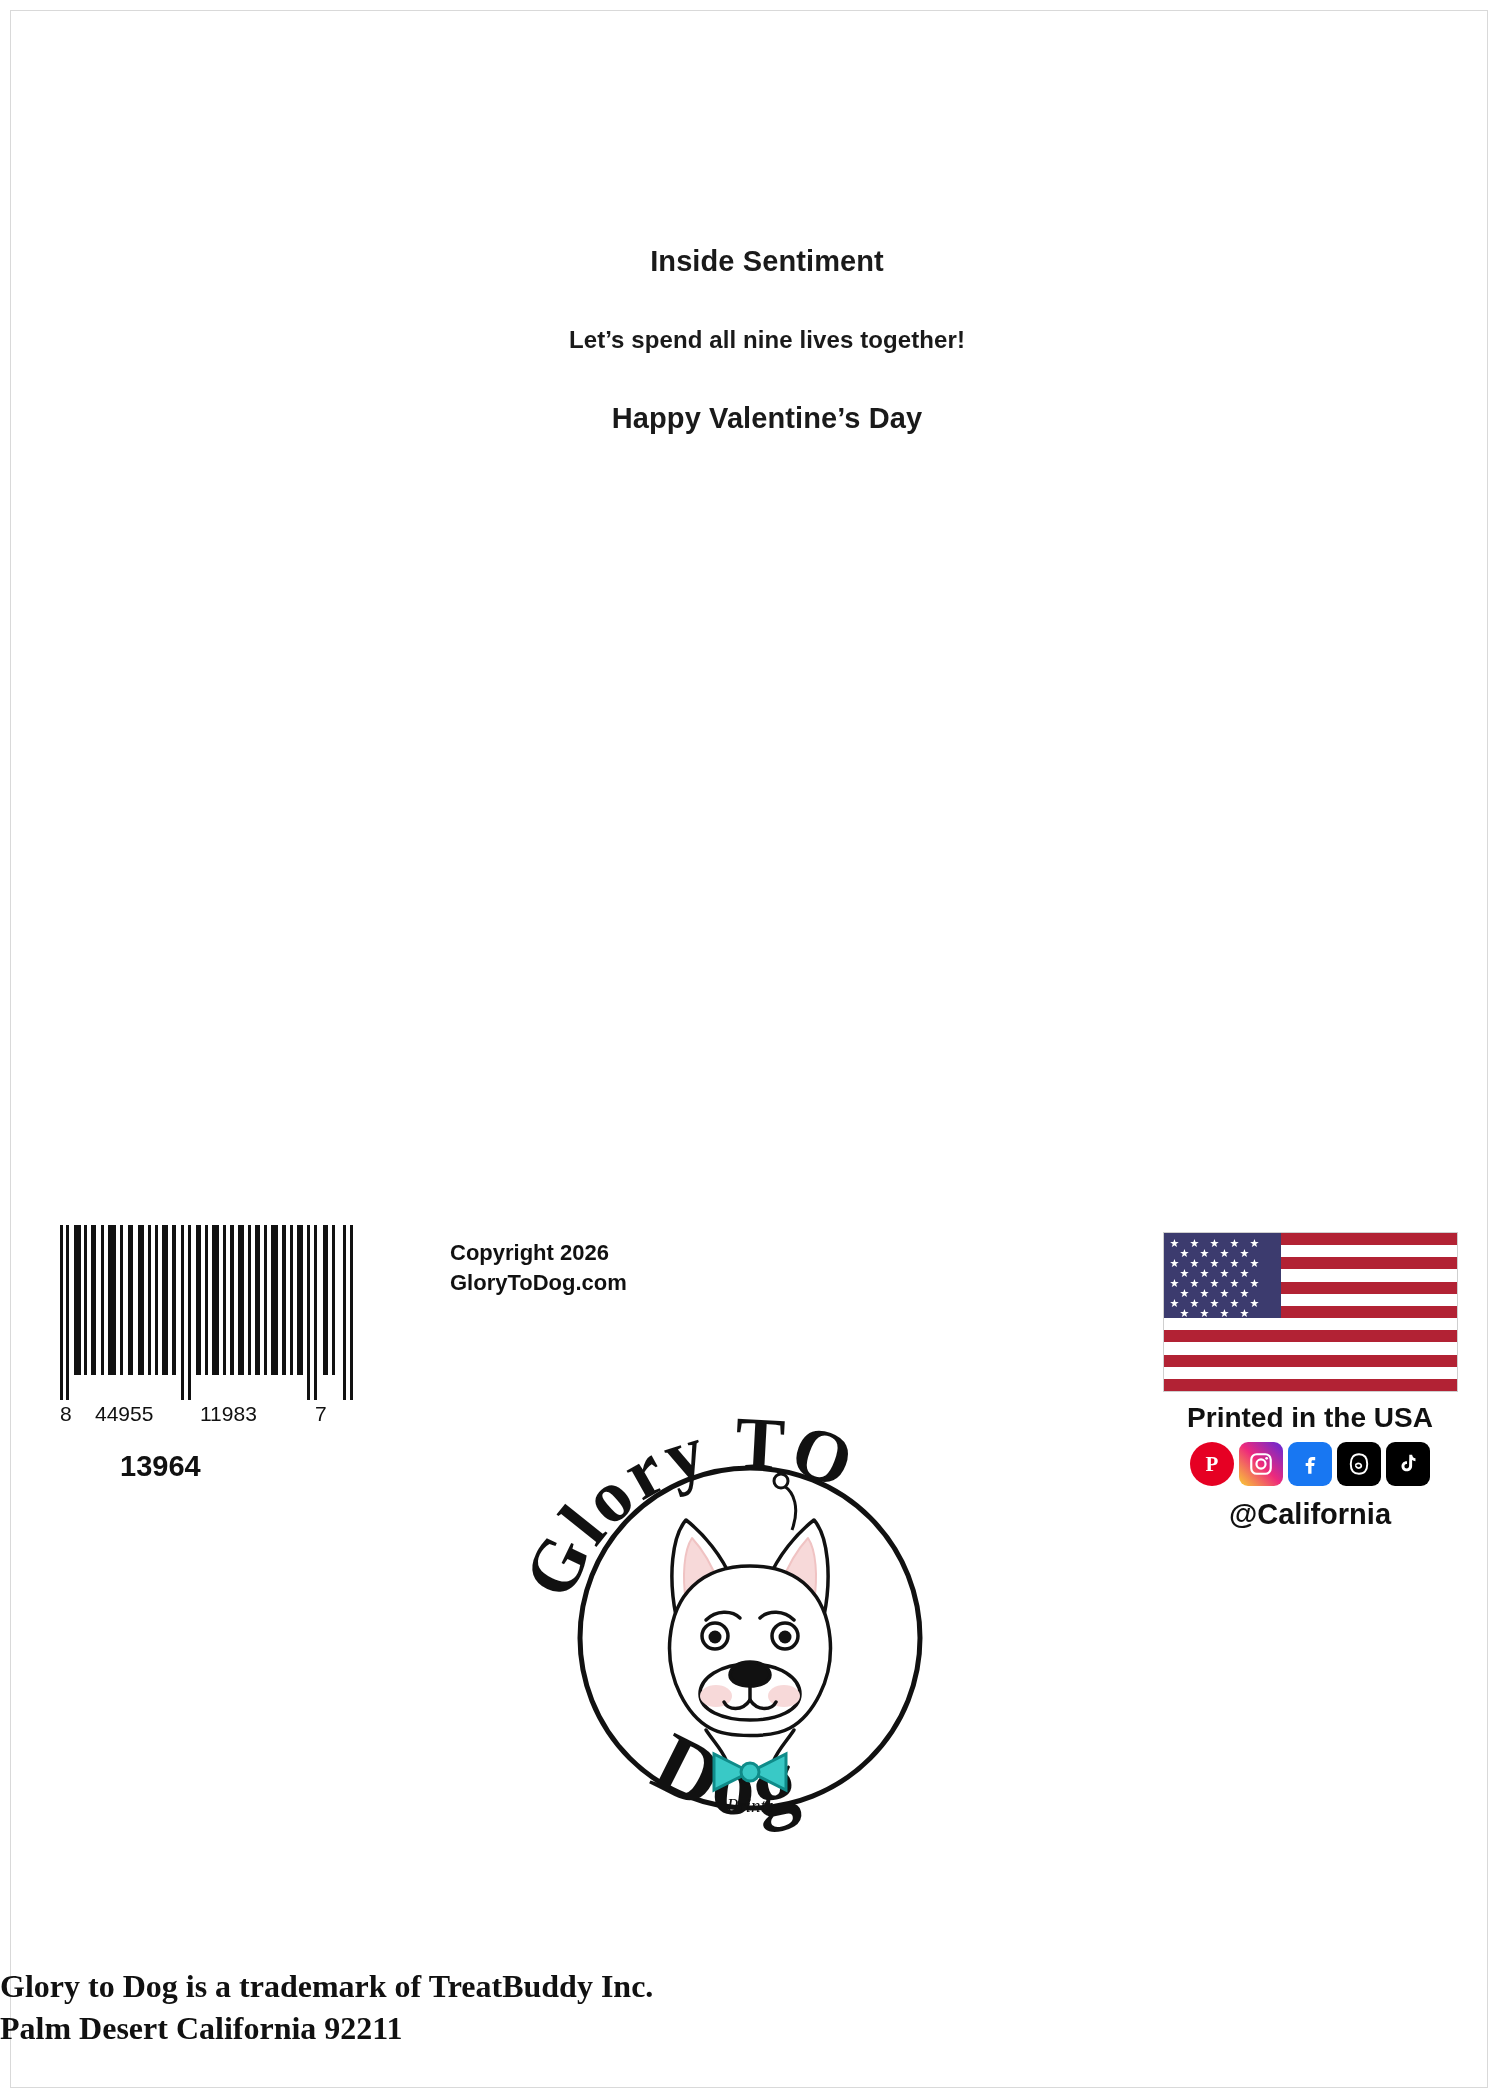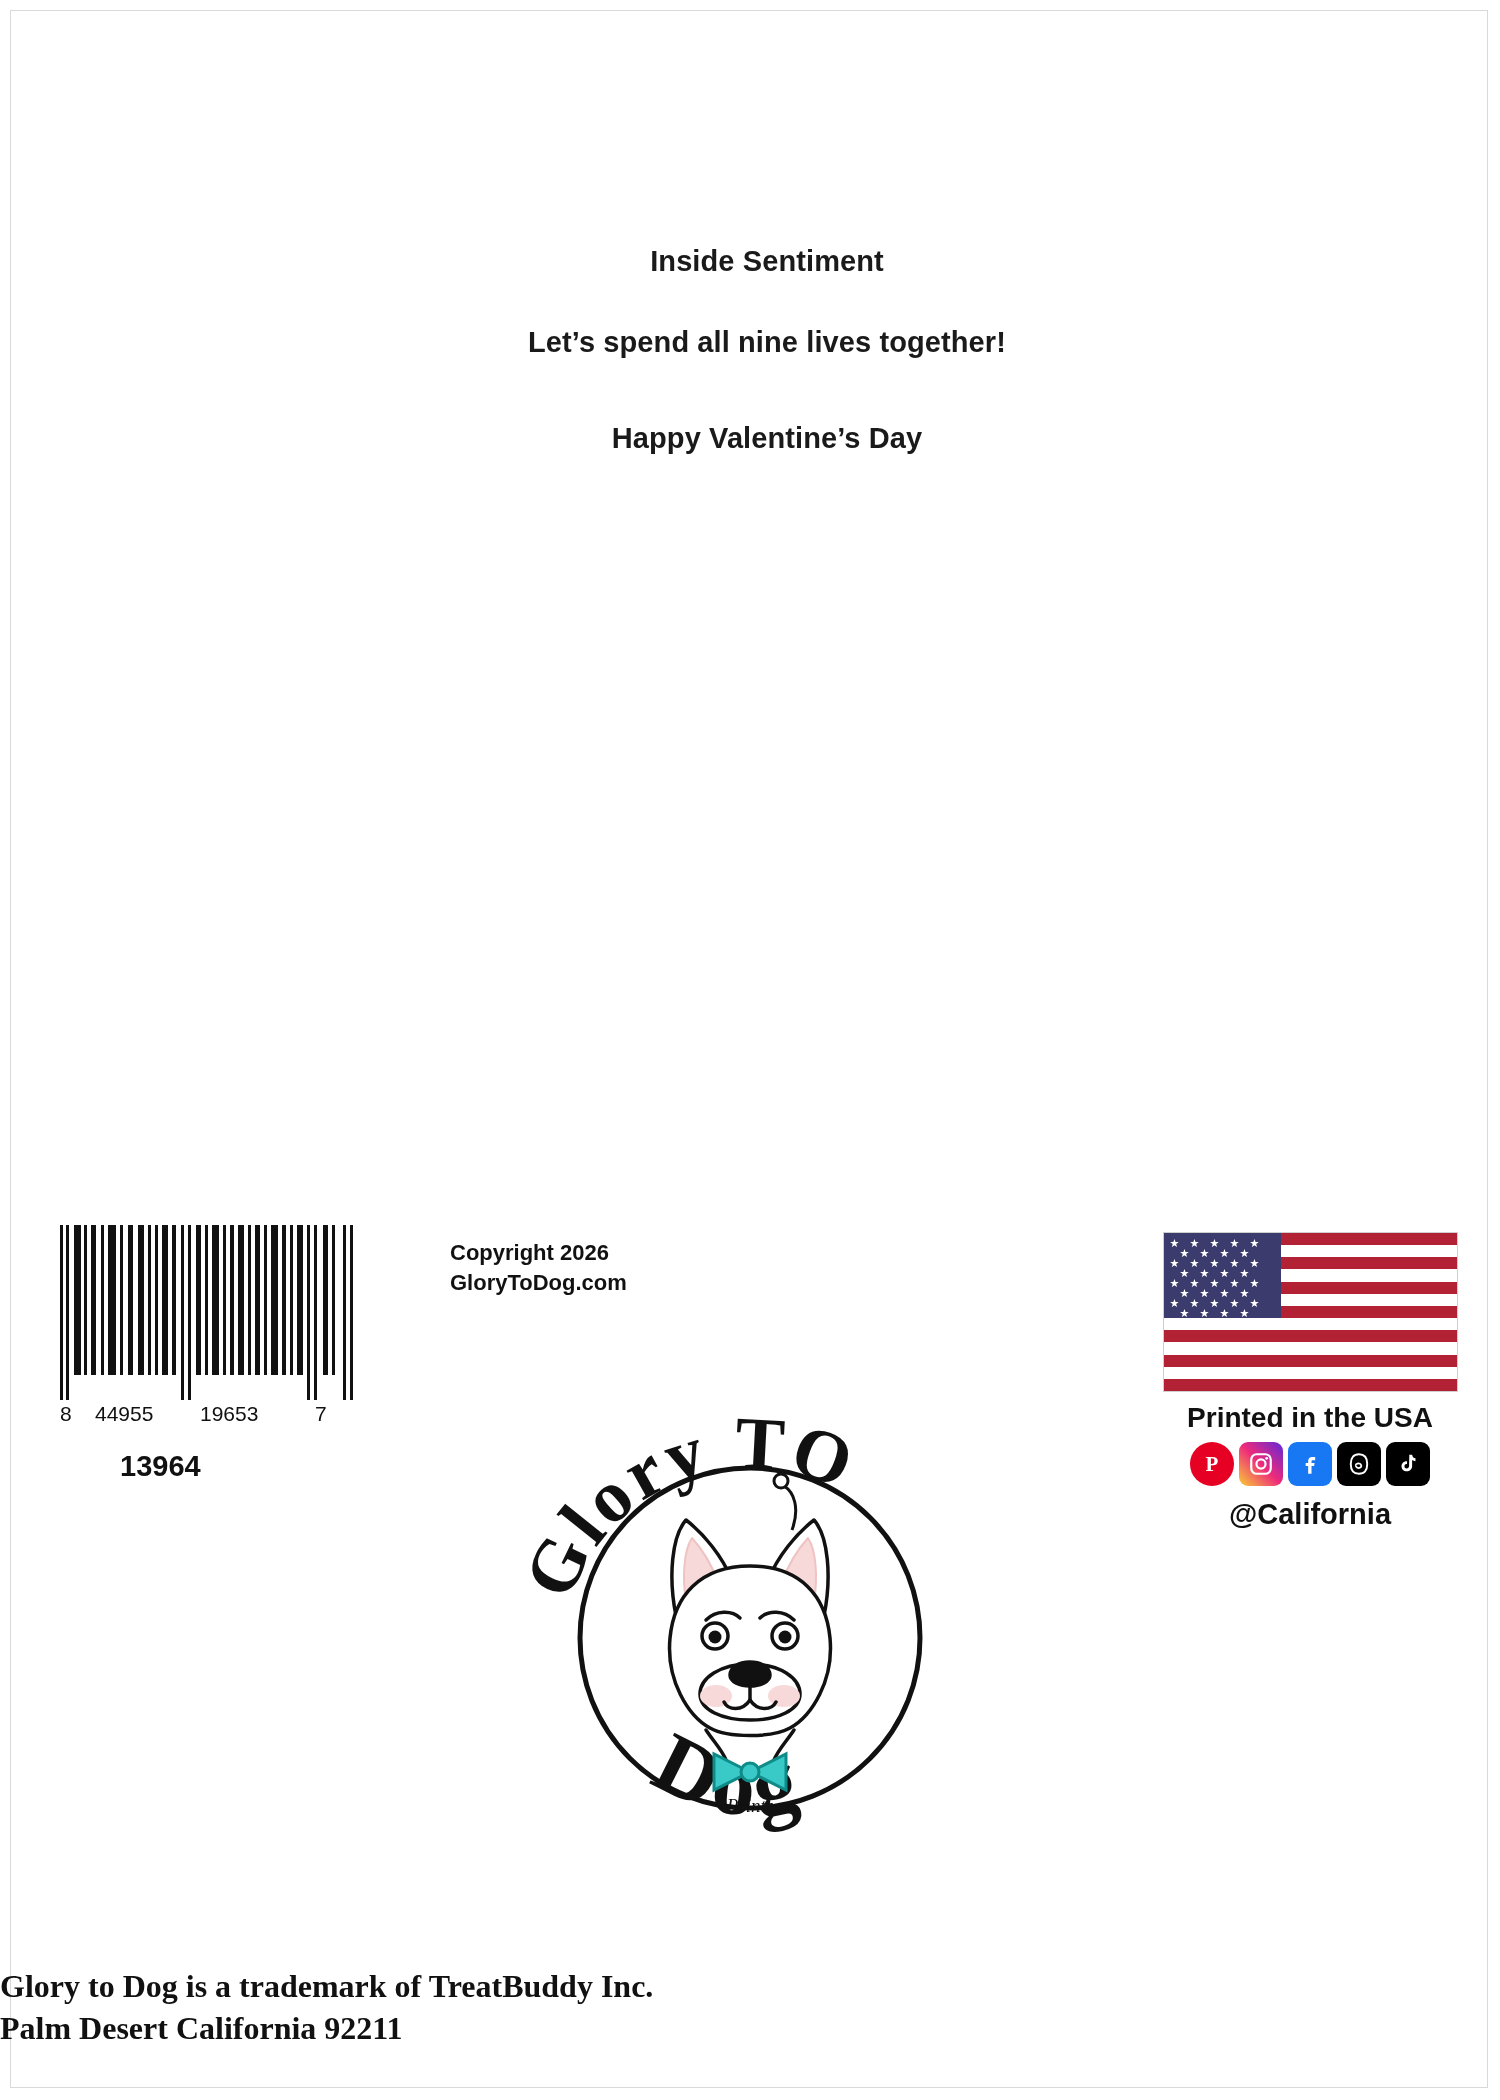--- a/index.html
+++ b/index.html
@@ -43,21 +43,21 @@
     width: 1500px;
     text-align: center;
   }
   #sentiment .line {
     font-weight: bold;
     color: #1a1a1a;
     letter-spacing: 0.1px;
     padding-left: 34px;
   }
   #sentiment .l1 { font-size: 29px; margin-bottom: 48px; }
-  #sentiment .l2 { font-size: 29px; margin-bottom: 63px; }
+  #sentiment .l2 { font-size: 24px; margin-bottom: 48px; }
   #sentiment .l3 { font-size: 29px; }
 
   
   #barcode-block {
     position: absolute;
     left: 60px;
     top: 1225px;
     width: 310px;
   }
   #barcode-bars {
@@ -251,21 +251,21 @@
       <div class="bar long" style="left:247px;width:3px;"></div>
       <div class="bar long" style="left:254px;width:3px;"></div>
       <div class="bar" style="left:263px;width:5px;"></div>
       <div class="bar" style="left:272px;width:3px;"></div>
       <div class="bar long" style="left:283px;width:3px;"></div>
       <div class="bar long" style="left:290px;width:3px;"></div>
     </div>
     <div id="barcode-digits">
       <span style="left:0px;">8</span>
       <span style="left:35px;">44955</span>
-      <span style="left:140px;">19653</span>
+      <span style="left:140px;">11983</span>
       <span style="left:255px;">7</span>
     </div>
     <div id="sku">13964</div>
   </div>
 
   <div id="copyright">
     <div>Copyright 2026</div>
     <div>GloryToDog.com</div>
   </div>
 

